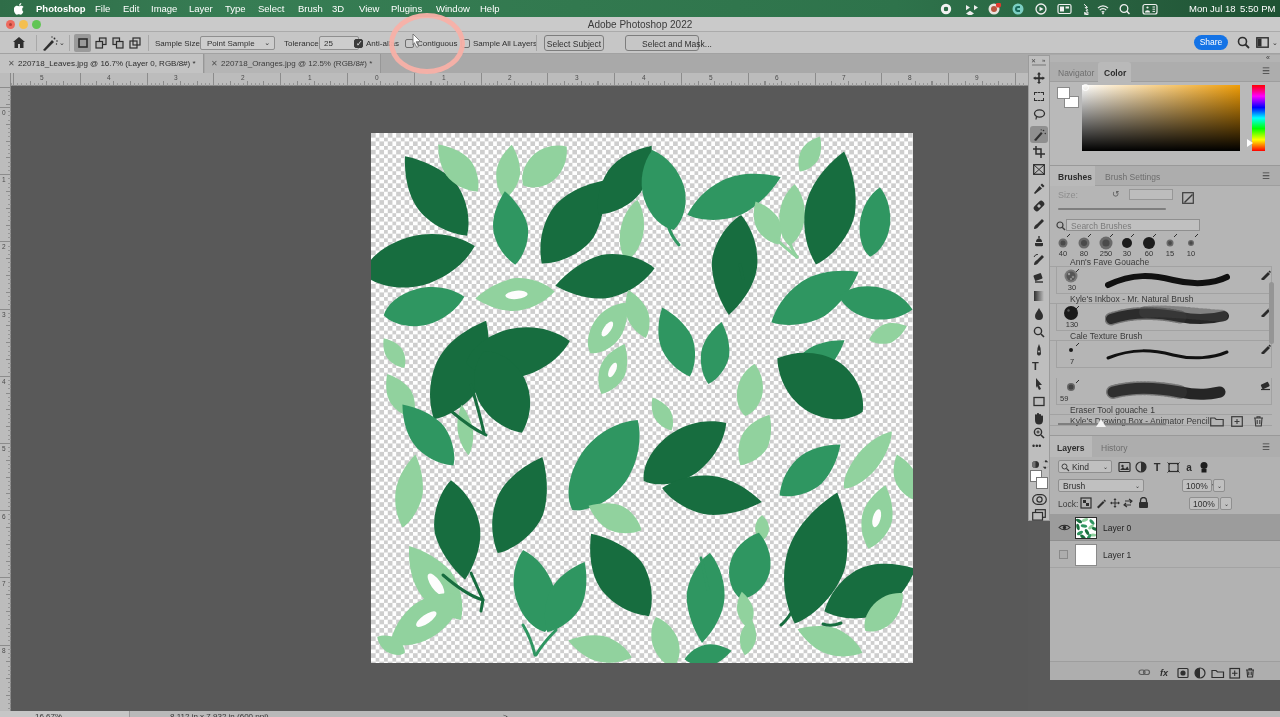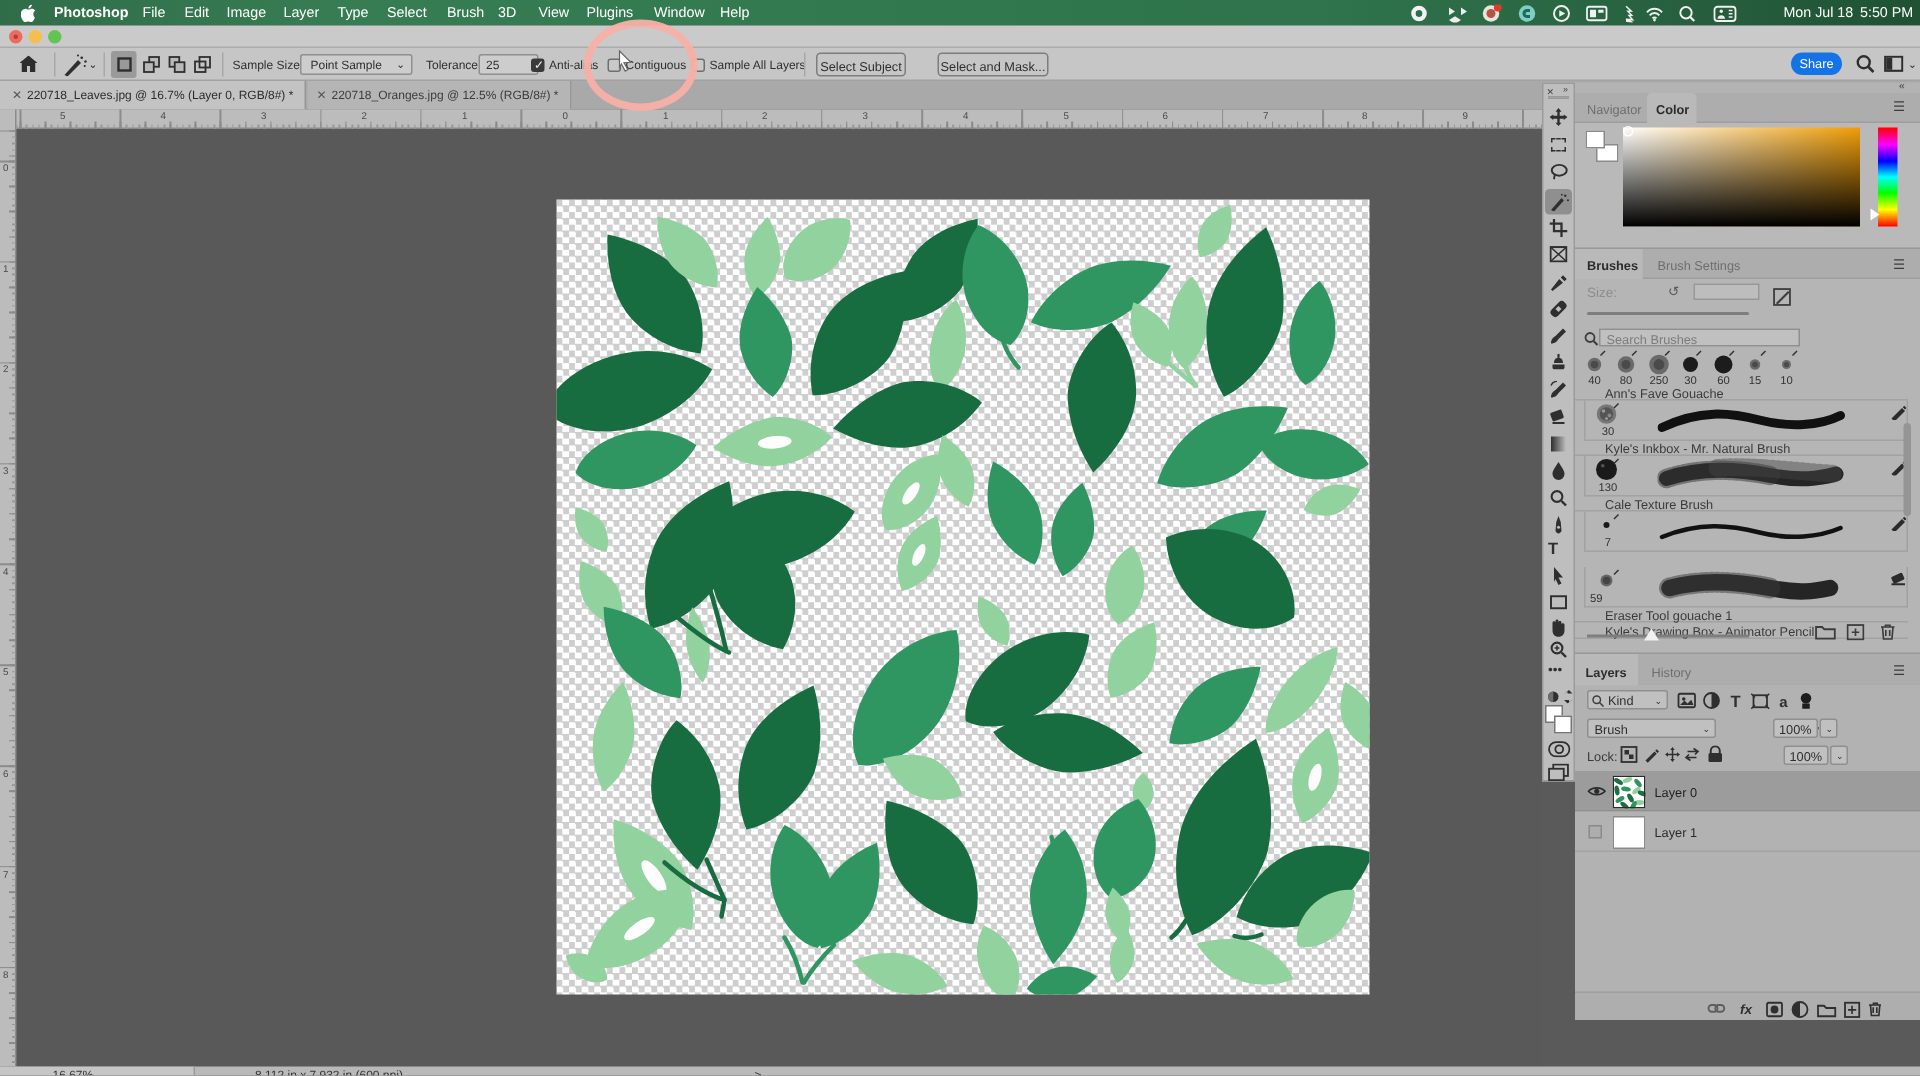--- a/index.html
+++ b/index.html
@@ -91,20 +91,21 @@
         <path d="M214.5 4h2.5M214.5 6.2h2.5M214.5 8.4h2.5" stroke="#f0f0f0" stroke-width="1"></path>
     </svg>
     <span class="mi" style="left:1189px;">Mon Jul 18</span>
     <span class="mi" style="left:1240px;">5:50 PM</span>
   </div>
   <div id="titlebar">
     <div class="light" style="left:6px;background:#ed6a5e;"></div>
       <div style="position:absolute;left:9px;top:6px;width:3px;height:3px;border-radius:50%;background:#b03f35;"></div>
     <div class="light" style="left:19px;background:#f4bf4f;"></div>
     <div class="light" style="left:32px;background:#61c554;"></div>
+    <div class="t">Adobe Photoshop 2022</div>
   </div>
   <div id="optbar">
     <svg style="position:absolute;left:13px;top:5px;" width="12" height="12" viewBox="0 0 12 12">
         <path d="M6 0L0 5h1.5v6h3.5V7h2v4h3.5V5H12z" fill="#2e2e2e"></path>
       </svg>
     <div class="vsep" style="left:36px;"></div>
     <svg style="position:absolute;left:42px;top:4px;" width="16" height="15" viewBox="0 0 16 15">
         <path d="M1 14L10 4l2 2L3 15z" fill="#2e2e2e"></path>
         <circle cx="12.5" cy="2.5" r="0.9" fill="#2e2e2e"></circle>
         <circle cx="15" c2="5" cy="5" r="0.8" fill="#2e2e2e"></circle>
@@ -140,21 +141,21 @@
         <span style="position:absolute;left:4px;top:2px;">25</span>
       </div>
     <div class="cb on" style="left:354px;"></div>
     <span class="lbl" style="left:366px;">Anti-alias</span>
     <div class="cb" style="left:405px;"></div>
     <span class="lbl" style="left:417px;">Contiguous</span>
     <div class="cb" style="left:461px;"></div>
     <span class="lbl" style="left:473px;">Sample All Layers</span>
     <div class="vsep" style="left:536px;"></div>
     <div class="obtn" style="left:544px;width:60px;white-space:nowrap;font-size:8.5px;"><span style="position:relative;top:3px;">Select Subject</span></div>
-    <div class="obtn" style="left:625px;width:74px;white-space:nowrap;font-size:8.5px;"><span style="position:relative;top:3px;">Select and Mask...</span></div>
+    <div class="obtn" style="left:625px;width:74px;white-space:nowrap;font-size:8.5px;"><span style="position:relative;top:3px;padding-left:16px;">Select and Mask...</span></div>
     <div style="position:absolute;left:1194px;top:3px;width:34px;height:15px;background:#1473e6;border-radius:8px;color:#fff;font-size:8.5px;text-align:center;line-height:15px;">Share</div>
     <svg style="position:absolute;left:1237px;top:4px;" width="13" height="13">
         <circle cx="5.5" cy="5.5" r="4" fill="none" stroke="#2e2e2e" stroke-width="1.6"></circle>
         <line x1="8.5" y1="8.5" x2="12" y2="12" stroke="#2e2e2e" stroke-width="1.8"></line>
       </svg>
     <svg style="position:absolute;left:1256px;top:5px;" width="13" height="11">
         <rect x="0.8" y="0.8" width="11.4" height="9.4" fill="none" stroke="#2e2e2e" stroke-width="1.4"></rect>
         <rect x="1.5" y="1.5" width="4" height="8" fill="#2e2e2e"></rect>
       </svg>
     <span style="position:absolute;left:1272px;top:7px;font-size:7px;color:#2e2e2e;">⌄</span>

